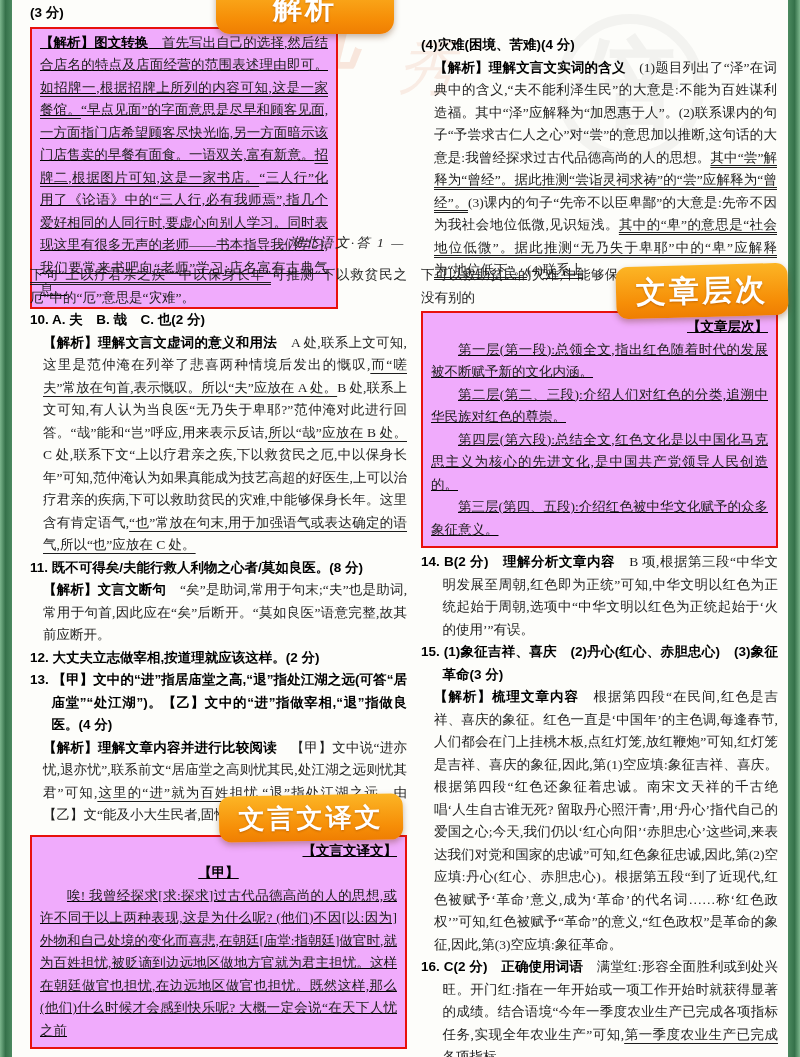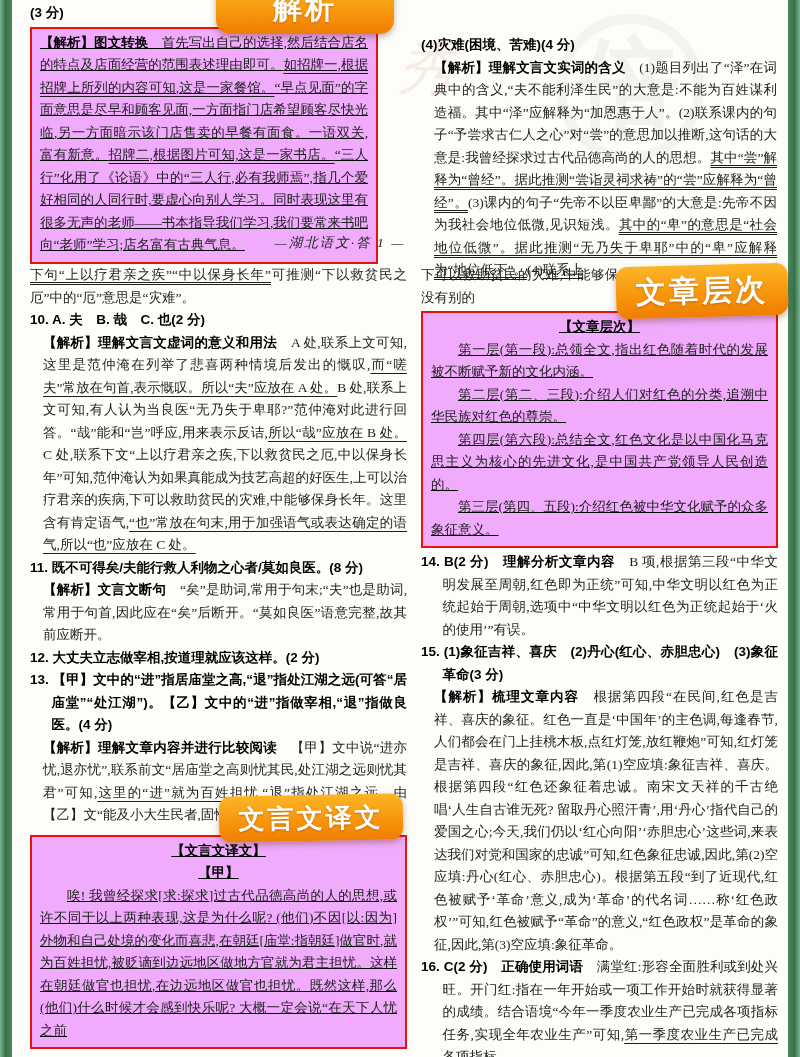--- a/index.html
+++ b/index.html
@@ -5,35 +5,35 @@
   html,body{margin:0;padding:0;}
   body{width:800px;height:1057px;overflow:hidden;background:#fff;
        font-family:"Liberation Serif","DejaVu Serif",serif;}
   #page{position:relative;width:800px;height:1057px;background:#fdfdfa;overflow:hidden;}
 
   .strip{position:absolute;top:0;height:1057px;width:12px;z-index:1;}
   #strip-left{left:0;background:linear-gradient(90deg,#7cb68d 0%,#35714a 45%,#4c8a60 100%);}
   #strip-right{left:788px;background:linear-gradient(270deg,#7cb68d 0%,#35714a 45%,#4c8a60 100%);}
 
   .col{position:absolute;z-index:2;}
-  #left-top{left:30px;top:2px;width:348px;}
+  #left-top{left:30px;top:2px;width:308px;}
   #right-top{left:421px;top:2px;width:356px;margin-top:32px;}
   #left-main{left:30px;top:264px;width:377px;}
   #right-main{left:421px;top:264px;width:357px;}
 
   .para{margin:0;text-align:justify;font-size:13.5px;line-height:22.5px;color:#1d1d1d;
         font-family:"Liberation Serif","DejaVu Serif",serif;}
   .bd{font-weight:bold;color:#000;font-family:"Liberation Sans","DejaVu Sans",sans-serif;}
   .ul{text-decoration:underline;text-underline-offset:4px;text-decoration-thickness:1px;}
   .ul2{text-decoration:underline;text-decoration-style:double;text-underline-offset:3px;}
   .hang{padding-left:1.6em;text-indent:-1.6em;}
   .jiexi{margin-left:13px;}
   .ind{text-indent:2em;}
   .ctr{text-align:center;}
-  .hdr{text-align:center;}
+  .hdr{text-align:right;}
   .cont{}
 
   .redbox{border:2px solid #e8110d;padding:3px 8px 5px 8px;background:#f0abfc;text-decoration:underline;}
   #wenyan-box{position:relative;margin-top:8px;}
   #cengci-box{position:relative;margin-top:2px;margin-bottom:3px;}
 
   .badge{position:absolute;z-index:6;display:flex;align-items:center;justify-content:center;
          color:#fff;font-weight:bold;font-family:"Liberation Sans","DejaVu Sans",sans-serif;
          background:linear-gradient(180deg,#fcb525 0%,#f68e07 70%,#ef7e02 100%);
          border-radius:12px;box-shadow:0 3px 6px rgba(90,40,0,.35);

